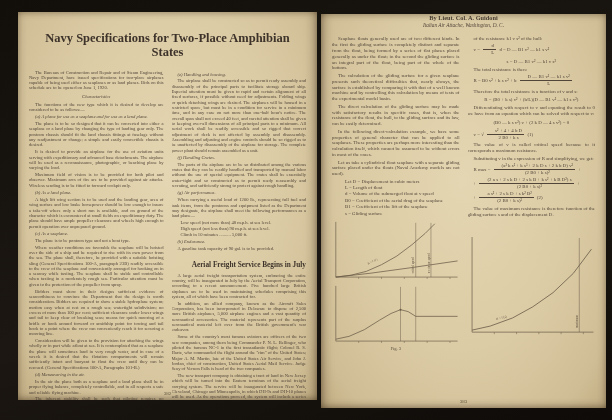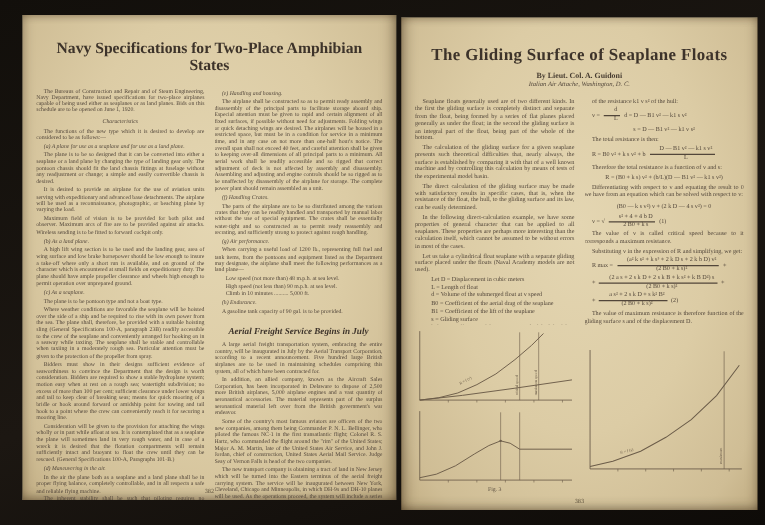--- a/index.html
+++ b/index.html
@@ -39,21 +39,21 @@
   .right .col1-text{height:181px;}
   .right .col2-text{height:196px;}
   .p{font-size:4.6px;line-height:1.16;text-align:justify;margin:0 0 1.5px;text-indent:6px;
      -webkit-hyphens:auto;hyphens:auto;}
   .right .p{font-size:4.9px;line-height:1.2;}
   .s-c{text-align:center;font-style:italic;text-indent:0;margin:3px 0 2.5px;}
   .s-h{font-style:italic;margin-top:2px;}
   .s-sp{text-indent:0;text-align:left;padding-left:9px;margin-bottom:.5px;}
   .s-d{text-indent:0;text-align:left;padding-left:13px;margin-bottom:.5px;}
   .s-m{text-align:center;text-indent:0;margin:2.5px 0;}
-  .h2{font-size:7.3px;font-weight:bold;text-align:center;color:#3d332a;margin:7px 0 4px;font-style:italic;}
+  .h2{font-size:7.3px;font-weight:bold;text-align:right;color:#3d332a;margin:7px 0 4px;}
   .frac{display:inline-block;vertical-align:middle;text-align:center;margin:0 2px;}
   .frac .ftop{display:block;border-bottom:.5px solid #52463a;padding:0 2px;}
   .frac .fbot{display:block;padding:0 2px;}
   .chart{margin:3px 0 1px;}
   .chart svg{display:block;width:100%;height:auto;}
   .figcap{text-align:center;font-size:4.6px;color:#5d5142;margin-top:1px;}
   .pageno{position:absolute;bottom:4px;left:0;right:0;text-align:center;font-size:5px;color:#60543f;}
 </style>
 </head>
 <body>
@@ -102,21 +102,20 @@
           <p class="p">In addition, an allied company, known as the Aircraft Sales Corporation, has been incorporated in Delaware to dispose of 2,500 more British airplanes, 5,000 airplane engines and a vast quantity of aeronautical accessories. The material represents part of the surplus aeronautical material left over from the British government's war endeavor.</p>
           <p class="p">Some of the country's most famous aviators are officers of the two new companies, among them being Commander P. N. L. Bellinger, who piloted the famous NC-1 in the first transatlantic flight; Colonel R. S. Hartz, who commanded the flight around the "rim" of the United States; Major A. M. Martin, late of the United States Air Service, and John J. Jordan, chief of construction, United States Aerial Mail Service. Judge Seay of Vernon Falls is head of the two companies.</p>
           <p class="p">The new transport company is obtaining a tract of land in New Jersey which will be turned into the Eastern terminus of the aerial freight carrying system. The service will be inaugurated between New York, Cleveland, Chicago and Minneapolis, in which DH-9s and DH-10 planes will be used. As the operations proceed, the system will include a series of major cities, and act as feeders to the main transcontinental service.</p>
         </div>
     </div>
   </div>
   <div class="pageno">382</div>
 </div>
 
 <div class="page right">
-  <h1 class="title">The Gliding Surface of Seaplane Floats</h1>
   <div class="byline">By Lieut. Col. A. Guidoni</div>
   <div class="affil">Italian Air Attache, Washington, D. C.</div>
   <div class="cols">
     <div class="col">
       <div class="textblock col1-text">
           <p class="p">Seaplane floats generally used are of two different kinds. In the first the gliding surface is completely distinct and separate from the float, being formed by a series of flat planes placed generally as under the float; in the second the gliding surface is an integral part of the float, being part of the whole of the bottom.</p>
           <p class="p">The calculation of the gliding surface for a given seaplane presents such theoretical difficulties that, nearly always, the surface is established by comparing it with that of a well known machine and by controlling this calculation by means of tests of the experimental model basin.</p>
           <p class="p">The direct calculation of the gliding surface may be made with satisfactory results in specific cases, that is, when the resistance of the float, the hull, to the gliding surface and its law, can be easily determined.</p>
           <p class="p">In the following direct-calculation example, we have some properties of general character that can be applied to all seaplanes. These properties are perhaps more interesting than the calculation itself, which cannot be assumed to be without errors in most of the cases.</p>
           <p class="p">Let us take a cylindrical float seaplane with a separate gliding surface placed under the floats (Naval Academy models are not used).</p>

